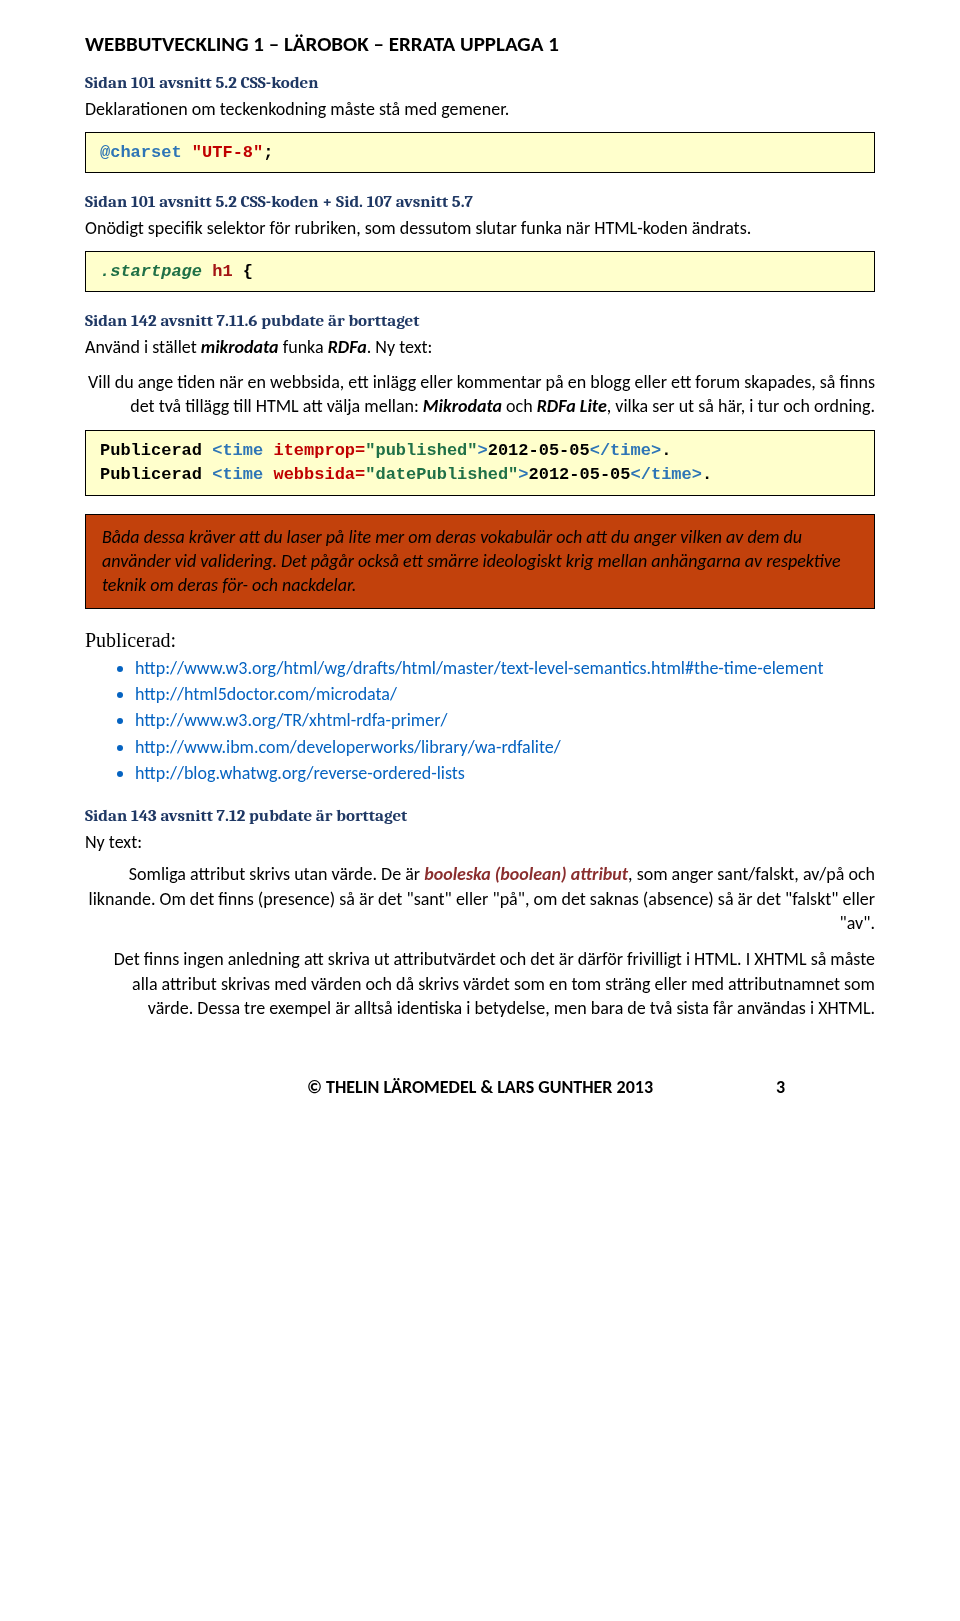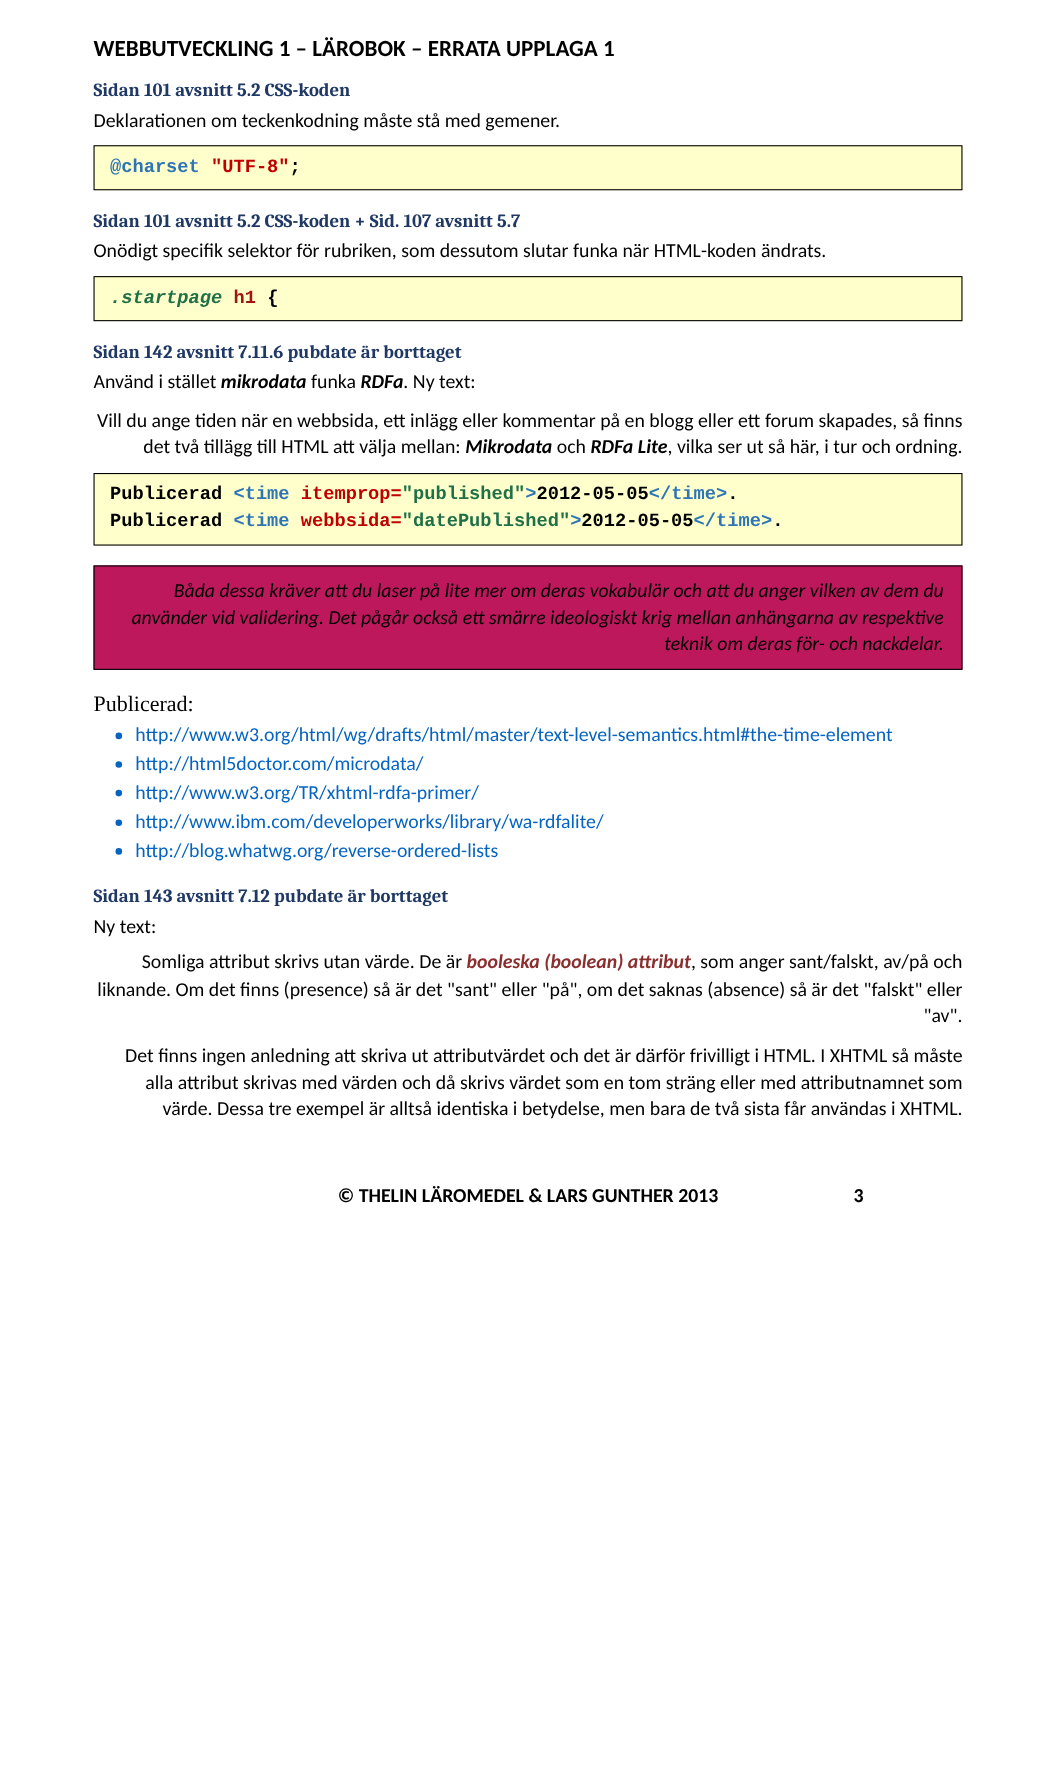--- a/index.html
+++ b/index.html
@@ -47,39 +47,38 @@
   .c-string { color: #c00000; font-weight: 600; }
   .c-sel { color: #1f7047; font-style: italic; font-weight: 700;}
   .c-el { color: #a31515; font-weight: 700;}
   .c-tag { color: #2e75b6; font-weight:700; }
   .c-attr { color: #c00000; font-weight: 700;}
   .c-val { color: #1f7047; font-weight:700; }
   .c-text { color: #000; font-weight:700;}
   .bold-italic { font-style: italic; font-weight: 700;}
   .note-box {
     border: 1px solid #000;
-    background: #be185d;
+    background: #c2410c;
     padding: 10px 16px;
     margin: 4px 0 18px 0;
     font-style: italic;
     font-size: 18px;
-    text-align: right;
   }
   .refs-title {
     font-family: "Times New Roman", serif;
     font-size: 20px;
     color: #000;
     margin: 4px 0 2px 0;
   }
   ul.links {
     margin: 2px 0 20px 34px;
     padding: 0;
   }
   ul.links li {
-    margin: 2px 4px;
+    margin: 2px 16px;
     color: #0563c1;
   }
   ul.links li .linktext {
     color: #0563c1;
     text-decoration: none;
   }
   .footer {
     text-align: center;
     font-weight: 700;
     font-size: 18px;

